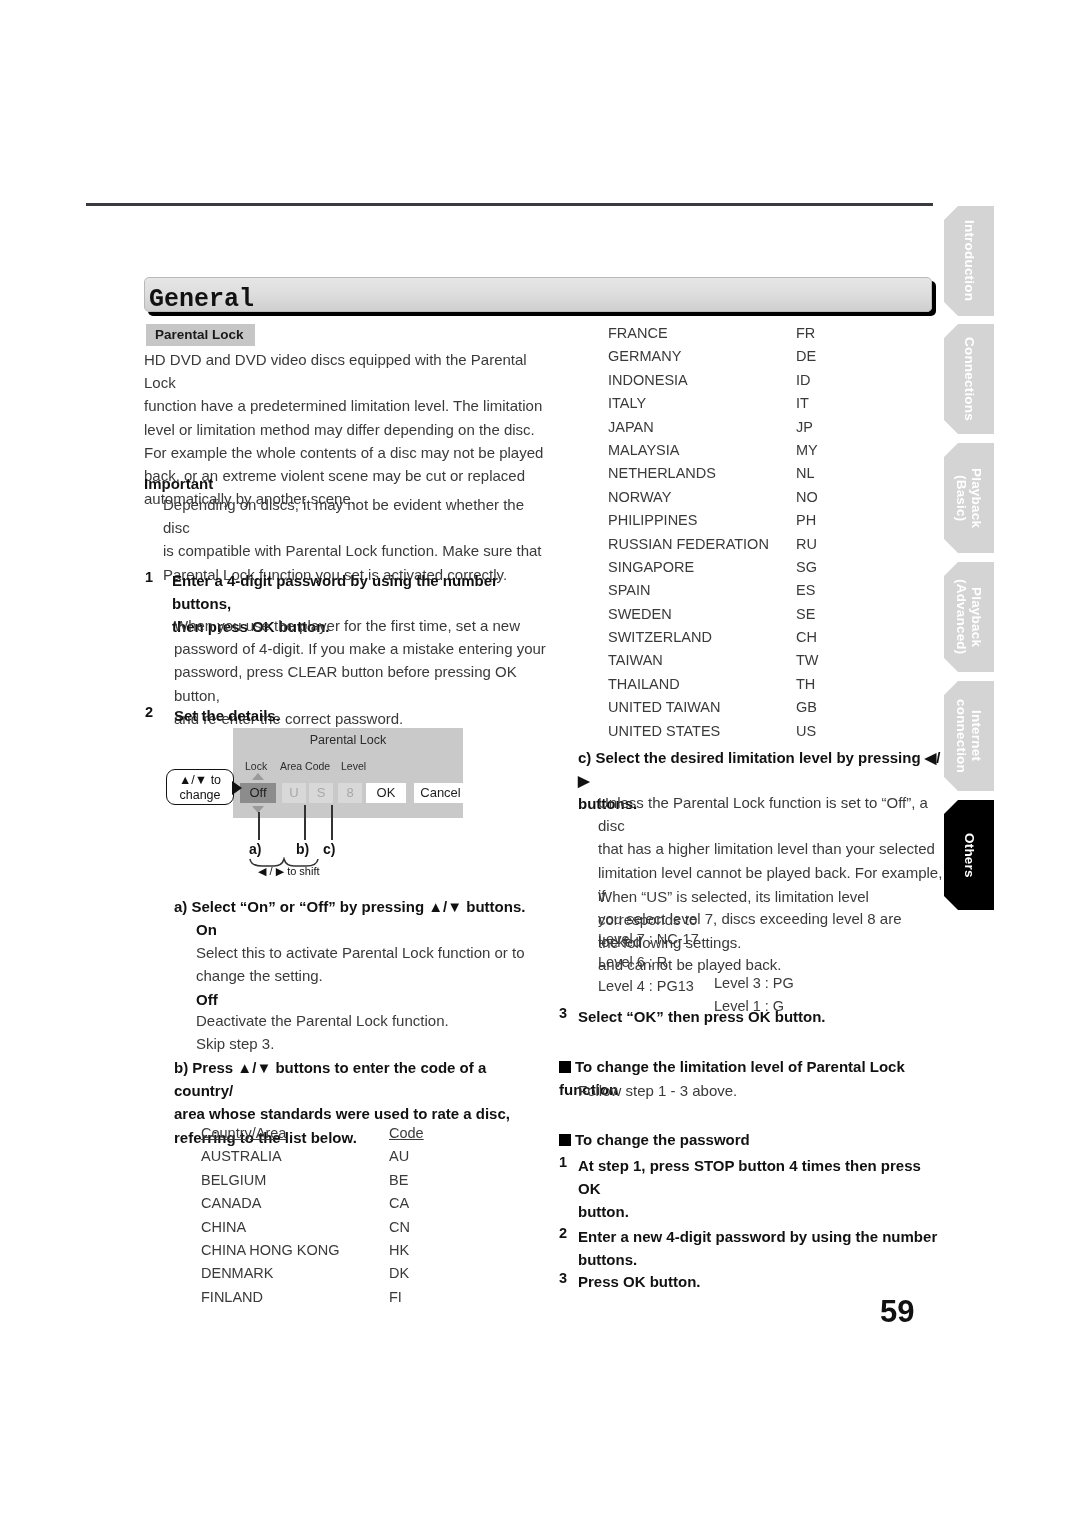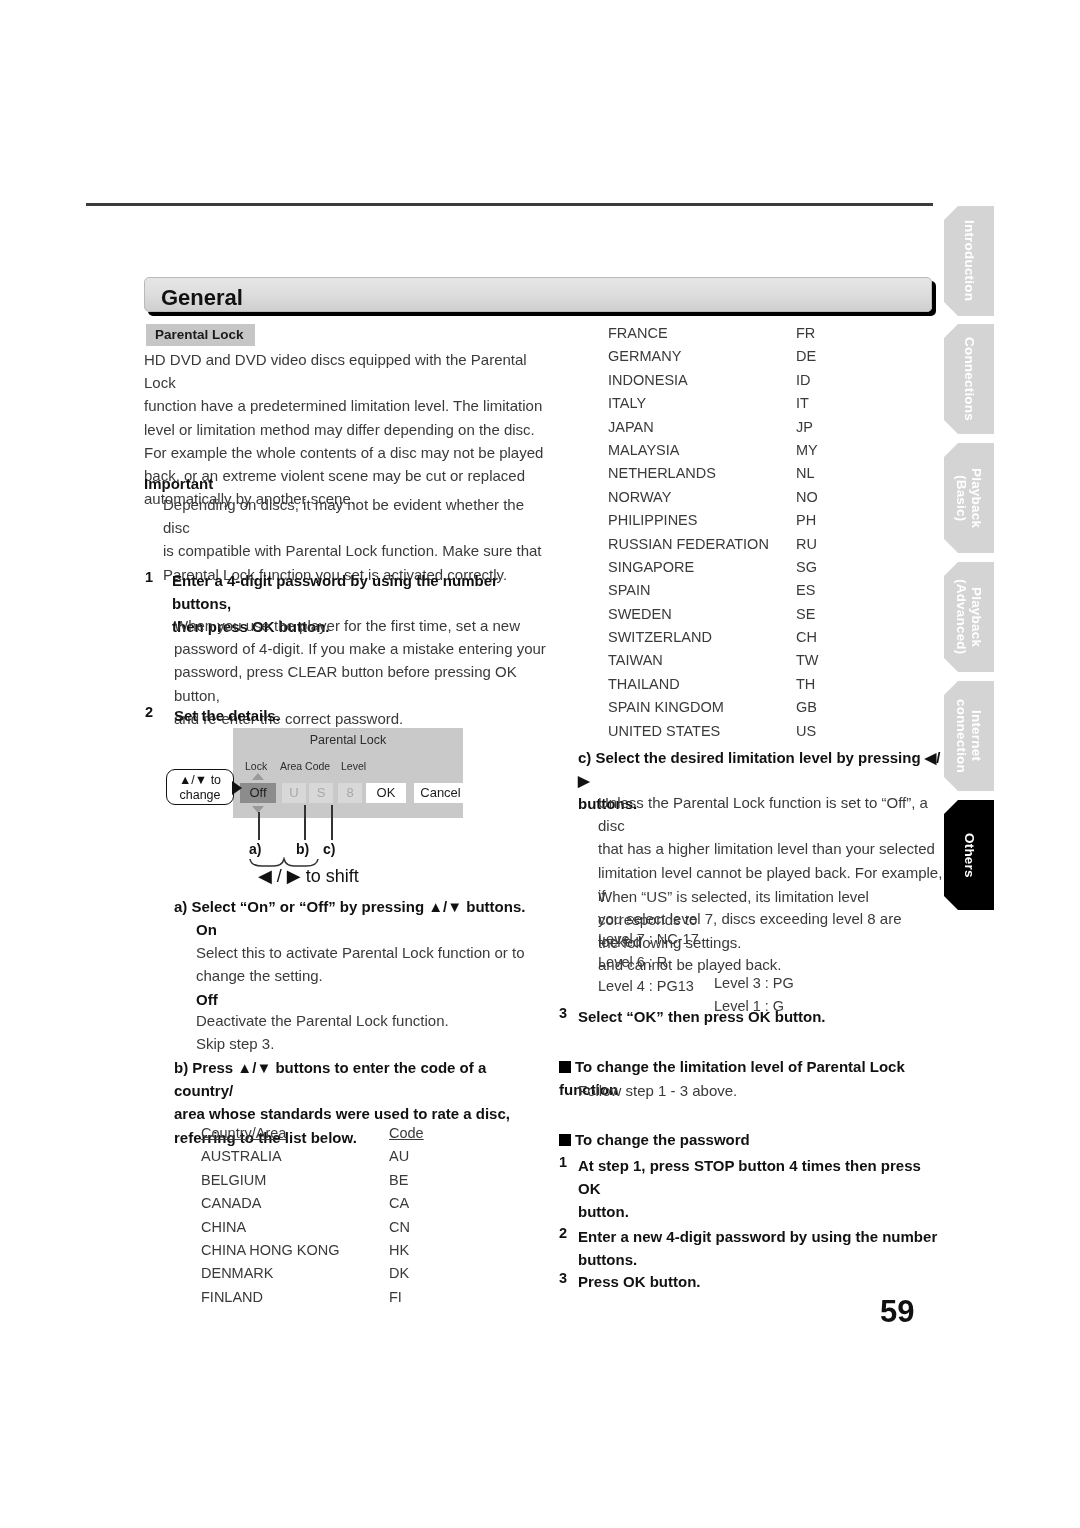--- a/index.html
+++ b/index.html
@@ -71,25 +71,26 @@
     width: 788px;
     height: 35px;
     background: linear-gradient(to bottom, #e6e6e6 0%, #dedede 45%, #cfcfcf 100%);
     border: 1px solid #b9b9b9;
     border-radius: 5px;
     box-shadow: 4px 4px 0 0 #000000;
     box-sizing: border-box;
   }
   .section-bar .section-title {
     position: absolute;
-    left: 16px;
+    left: 4px;
     top: 7px;
-    font-size: 22px;
-    font-weight: bold;
-    color: #111111;
+    font-size: 25px;
+    font-weight: bold;
+    color: #111111;
+    font-family: Liberation Mono, monospace;
   }
 
   
   .badge {
     position: absolute;
     left: 146px;
     top: 324px;
     background: #c6c6c6;
     padding: 3px 11px 4px 9px;
     font-size: 13.5px;
@@ -233,21 +234,21 @@
     background: #333333;
   }
   .lbl-letter {
     position: absolute;
     font-size: 14px;
     font-weight: bold;
     color: #111111;
   }
   .shift-note {
     position: absolute;
-    font-size: 18px;
+    font-size: 11px;
     color: #111111;
     white-space: nowrap;
   }
 
   
   .page-num {
     position: absolute;
     left: 880px;
     top: 1294px;
     font-size: 31px;
@@ -455,21 +456,21 @@
       </div>
     <div class="crow">
         <span class="cname">TAIWAN</span>
         <span class="ccode">TW</span>
       </div>
     <div class="crow">
         <span class="cname">THAILAND</span>
         <span class="ccode">TH</span>
       </div>
     <div class="crow">
-        <span class="cname">SPAIN KINGDOM</span>
+        <span class="cname">UNITED TAIWAN</span>
         <span class="ccode">GB</span>
       </div>
     <div class="crow">
         <span class="cname">UNITED STATES</span>
         <span class="ccode">US</span>
       </div>
   </div>
 
   <div class="head-bold" style="left:578px; top:746px; width:370px;">c) Select the desired limitation level by pressing ◀/▶
 buttons.</div>

